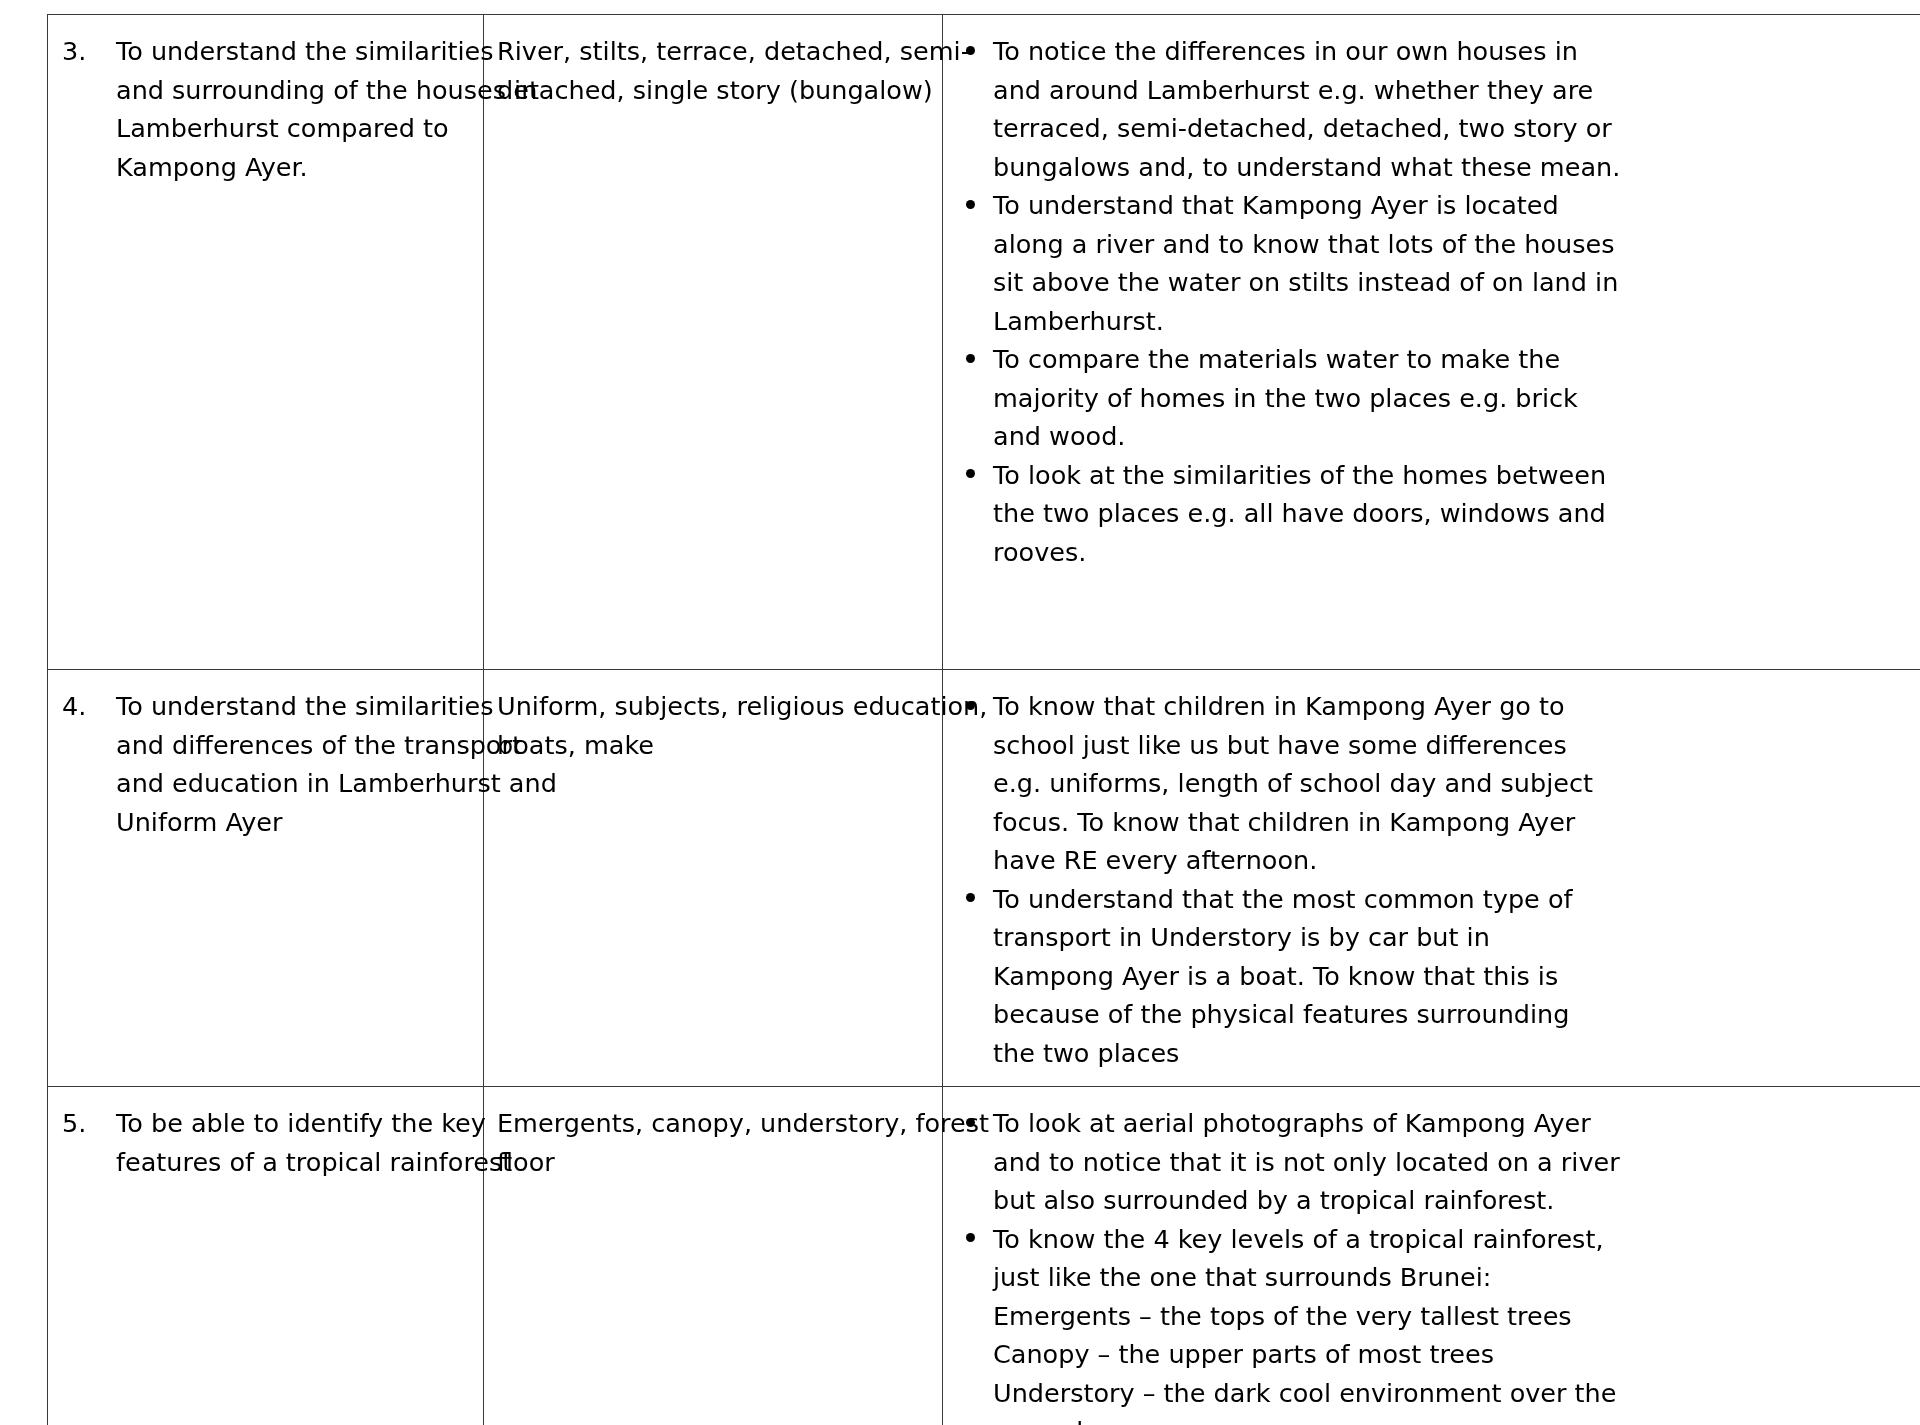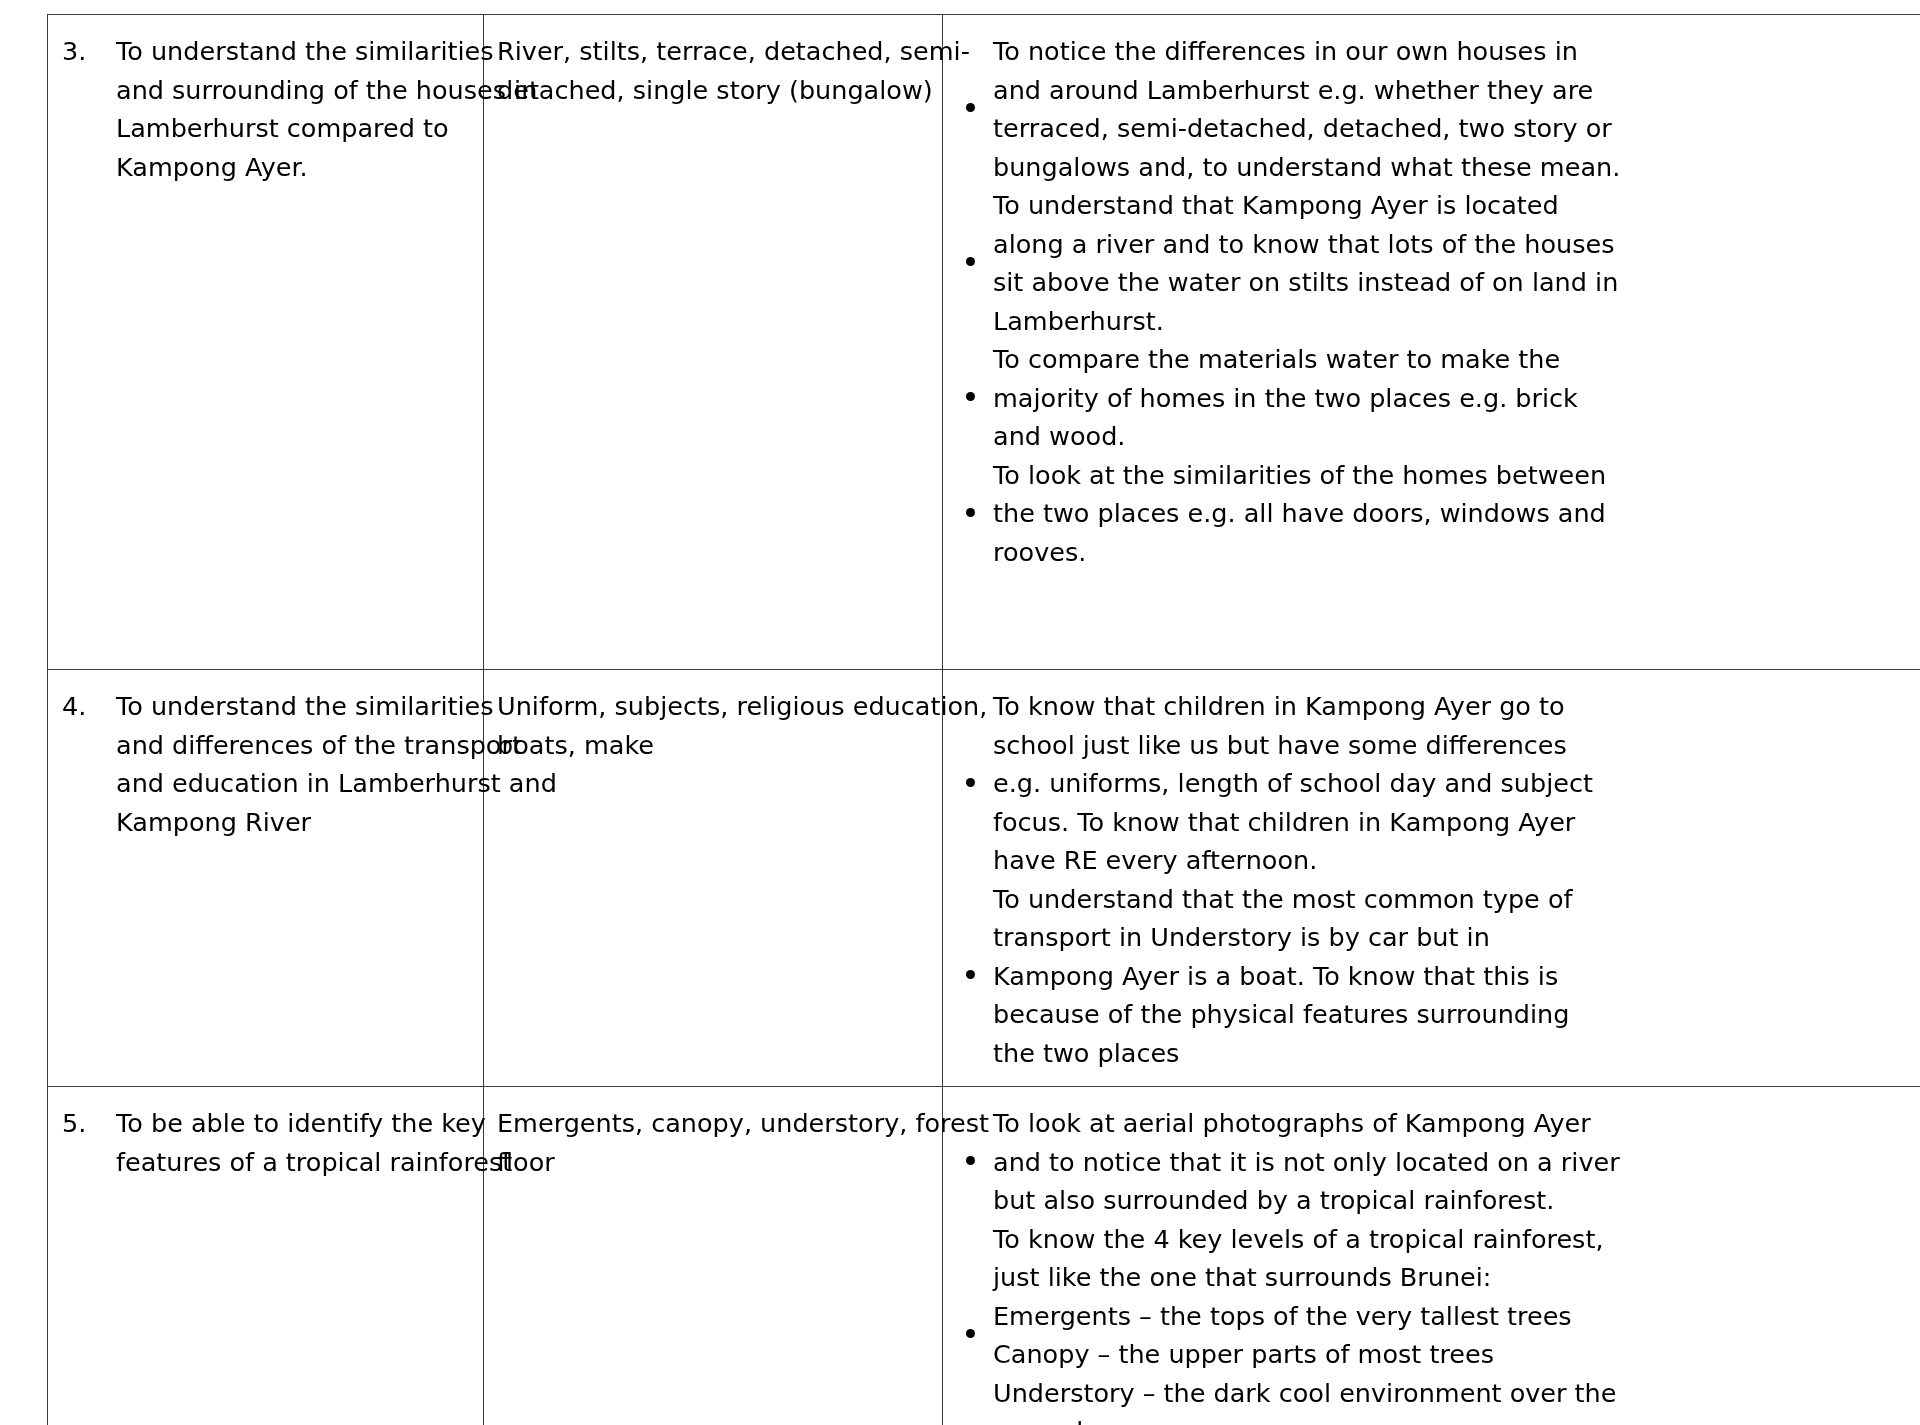--- a/index.html
+++ b/index.html
@@ -68,21 +68,21 @@
   }
   .voc-wrap .ln { display: block; white-space: pre; }
 
   
   .notes-wrap {
     padding: 17px 10px 14px 0px;
   }
   .bullet-row {
     display: flex;
     flex-direction: row;
-    align-items: center;
+    align-items: flex-start;
   }
   .bullet-mark {
     flex: 0 0 50px;
     font-size: 25.5px;
     line-height: 38.5px;
     text-align: center;
     padding-left: 4px;
     box-sizing: border-box;
   }
   .bullet-mark span {
@@ -177,21 +177,21 @@
       </tr>
 
       <tr>
         <td class="col-obj">
           <div class="obj-wrap">
             <div class="obj-num">4.</div>
             <div class="obj-text">
               <span class="ln">To understand the similarities</span>
               <span class="ln">and differences of the transport</span>
               <span class="ln">and education in Lamberhurst and</span>
-              <span class="ln">Kampong River</span>
+              <span class="ln">Uniform Ayer</span>
             </div>
           </div>
         </td>
         <td class="col-voc">
           <div class="voc-wrap">
             <span class="ln">Uniform, subjects, religious education,</span>
             <span class="ln">boats, make</span>
           </div>
         </td>
         <td class="col-notes">

